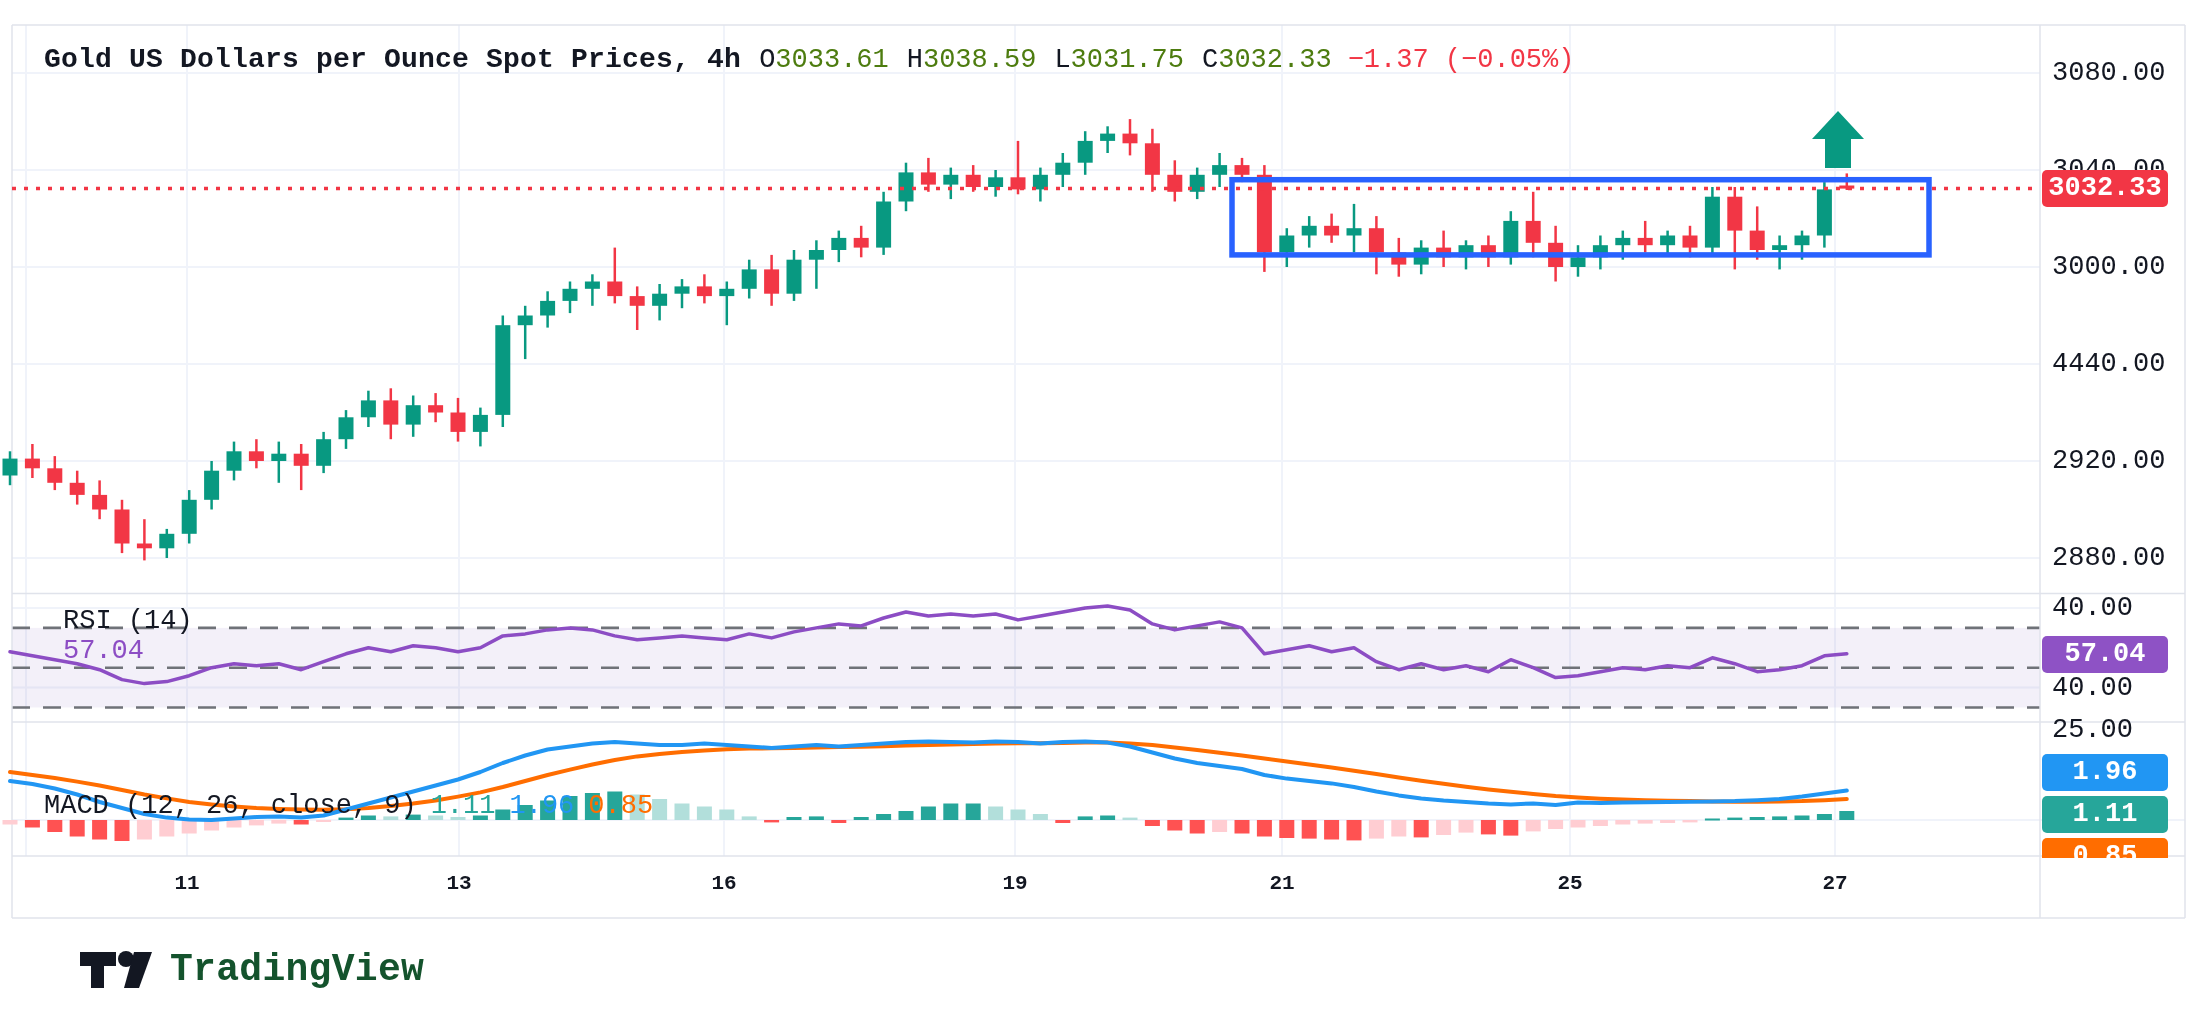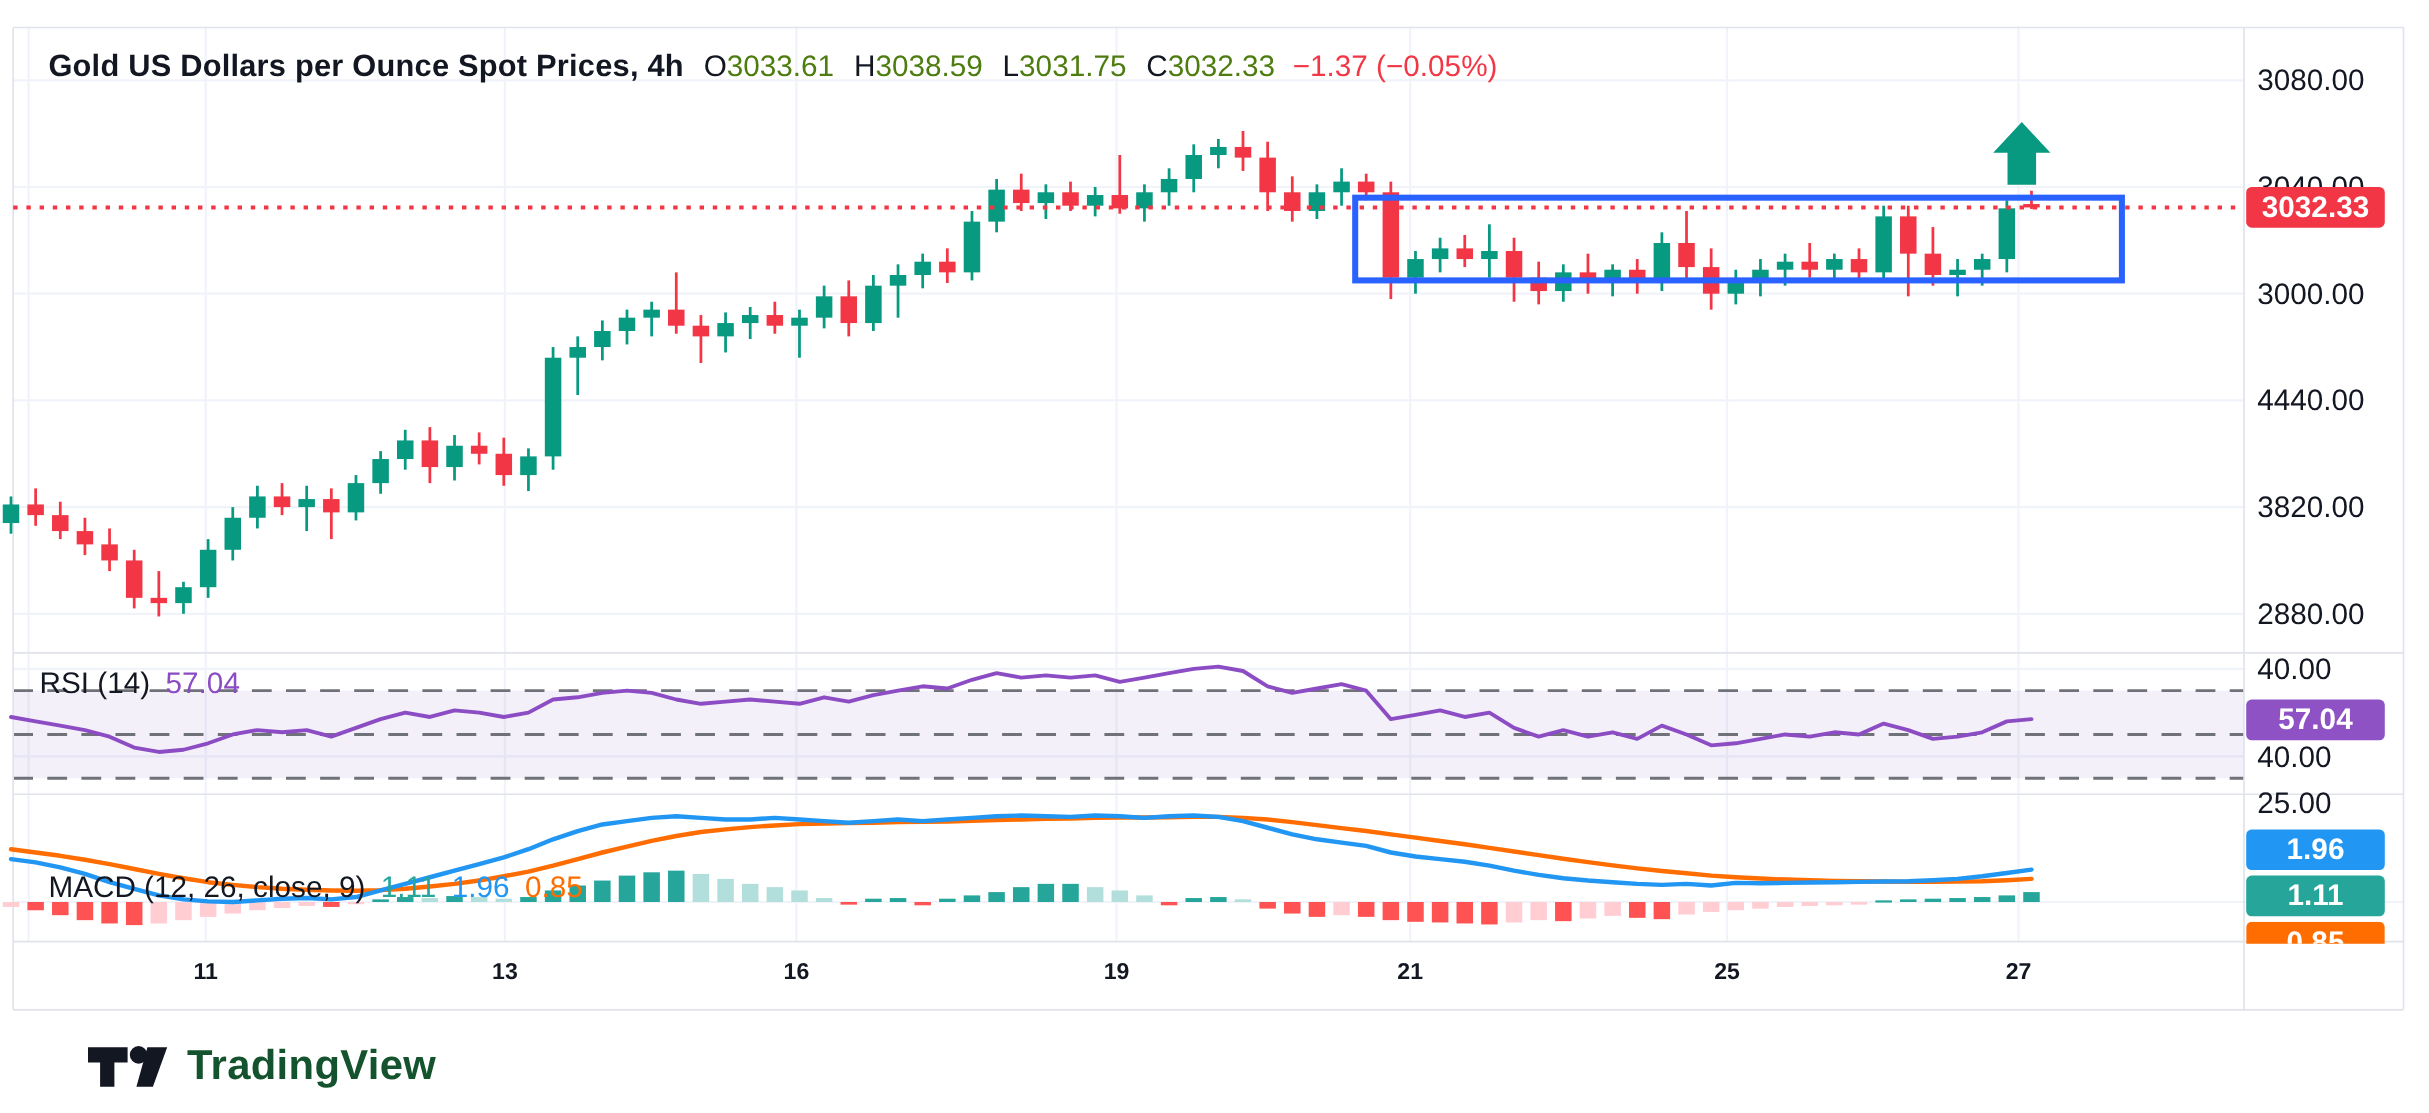--- a/index.html
+++ b/index.html
@@ -1,18 +1,18 @@
 <!DOCTYPE html>
 <html><head>
 <meta charset="utf-8">
 <style>
   html,body{margin:0;padding:0;background:#ffffff;}
   #root{
     position:relative;width:2208px;height:1012px;background:#ffffff;
-    font-family:Liberation Sans, sans-serif;color:#131722;overflow:hidden;
+    font-family:Liberation Mono, monospace;color:#131722;overflow:hidden;
   }
   #chart-svg{position:absolute;left:0;top:0;}
   .abs{position:absolute;}
   .titlerow{display:flex;align-items:baseline;white-space:nowrap;}
   .sym-title{font-size:28px;font-weight:700;color:#131722;letter-spacing:.2px;}
   .ohlc{font-size:27px;margin-left:18px;}
   .ohlc .k{color:#131722;}
   .ohlc .v{color:#4d7c0f;}
   .chg{font-size:27px;color:#F23645;margin-left:16px;}
   .ind-title{font-size:27px;color:#131722;white-space:nowrap;}
@@ -349,38 +349,38 @@
 
   <div class="abs titlerow" style="left:44px;top:44px;">
     <span class="sym-title">Gold US Dollars per Ounce Spot Prices, 4h</span>
     <span class="ohlc"><span class="k">O</span><span class="v">3033.61</span></span>
     <span class="ohlc"><span class="k">H</span><span class="v">3038.59</span></span>
     <span class="ohlc"><span class="k">L</span><span class="v">3031.75</span></span>
     <span class="ohlc"><span class="k">C</span><span class="v">3032.33</span></span>
     <span class="chg">−1.37 (−0.05%)</span>
   </div>
 
-  <div class="abs titlerow ind-title" style="left:36px;top:606px;">
+  <div class="abs titlerow ind-title" style="left:49px;top:606px;flex-direction:column;">
     <span>RSI (14)</span>
     <span class="ind-val" style="color:#8C4DC4;">57.04</span>
   </div>
 
   <div class="abs titlerow ind-title" style="left:44px;top:744px;margin-top:47px;">
     <span>MACD (12, 26, close, 9)</span>
     <span class="ind-val" style="color:#26A69A;">1.11</span>
     <span class="ind-val" style="color:#2196F3;">1.96</span>
     <span class="ind-val" style="color:#FF6D00;">0.85</span>
   </div>
 
   <div class="hitarea" style="left:2040px;top:25px;width:145px;height:831px;"></div>
   <div class="tick" style="top:57px;">3080.00</div>
   <div class="tick" style="top:154px;">3040.00</div>
   <div class="tick" style="top:251px;">3000.00</div>
   <div class="tick" style="top:348px;">4440.00</div>
-  <div class="tick" style="top:445px;">3820.00</div>
+  <div class="tick" style="top:445px;">2920.00</div>
   <div class="tick" style="top:542px;">2880.00</div>
   <div class="chip" style="top:170px;background:#F23645;">3032.33</div>
 
   <div class="tick" style="top:592px;">40.00</div>
   <div class="tick" style="top:672px;">40.00</div>
   <div class="tick" style="top:714px;">25.00</div>
   <div class="chip" style="top:636px;background:#8E52C5;">57.04</div>
 
   <div class="chip" style="top:754px;background:#2196F3;">1.96</div>
   <div class="chip" style="top:796px;background:#26A69A;">1.11</div>

